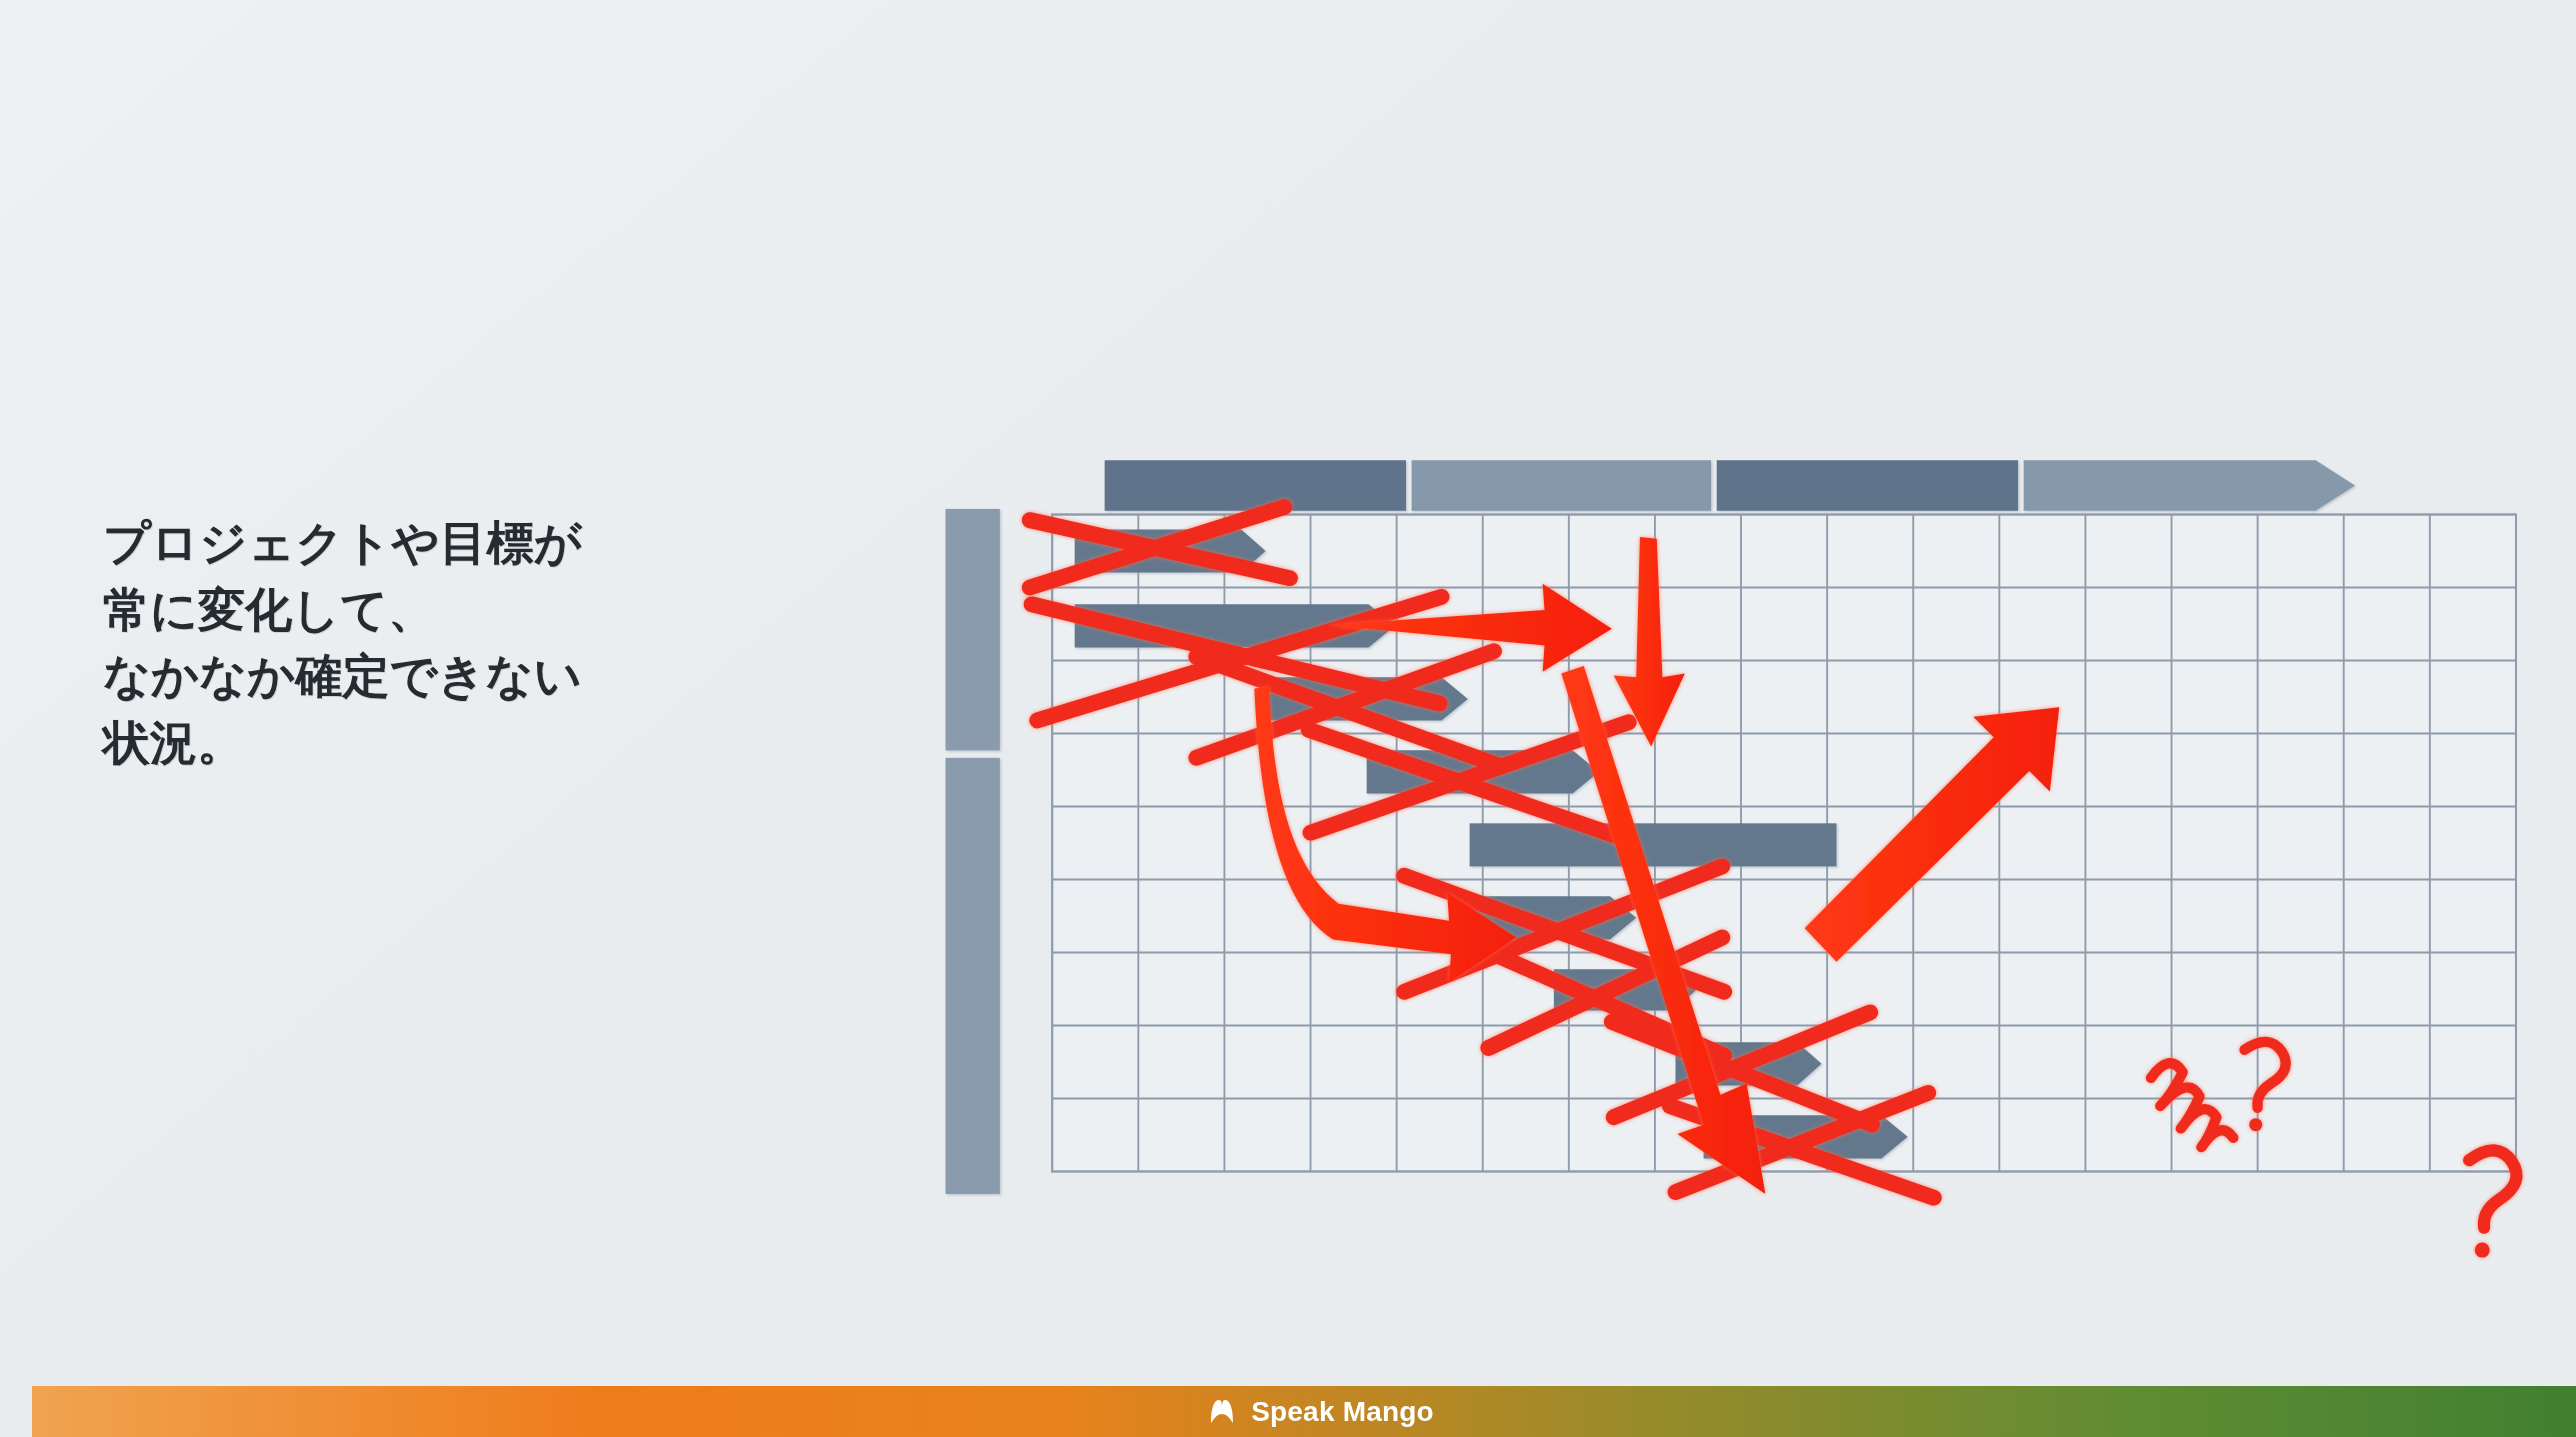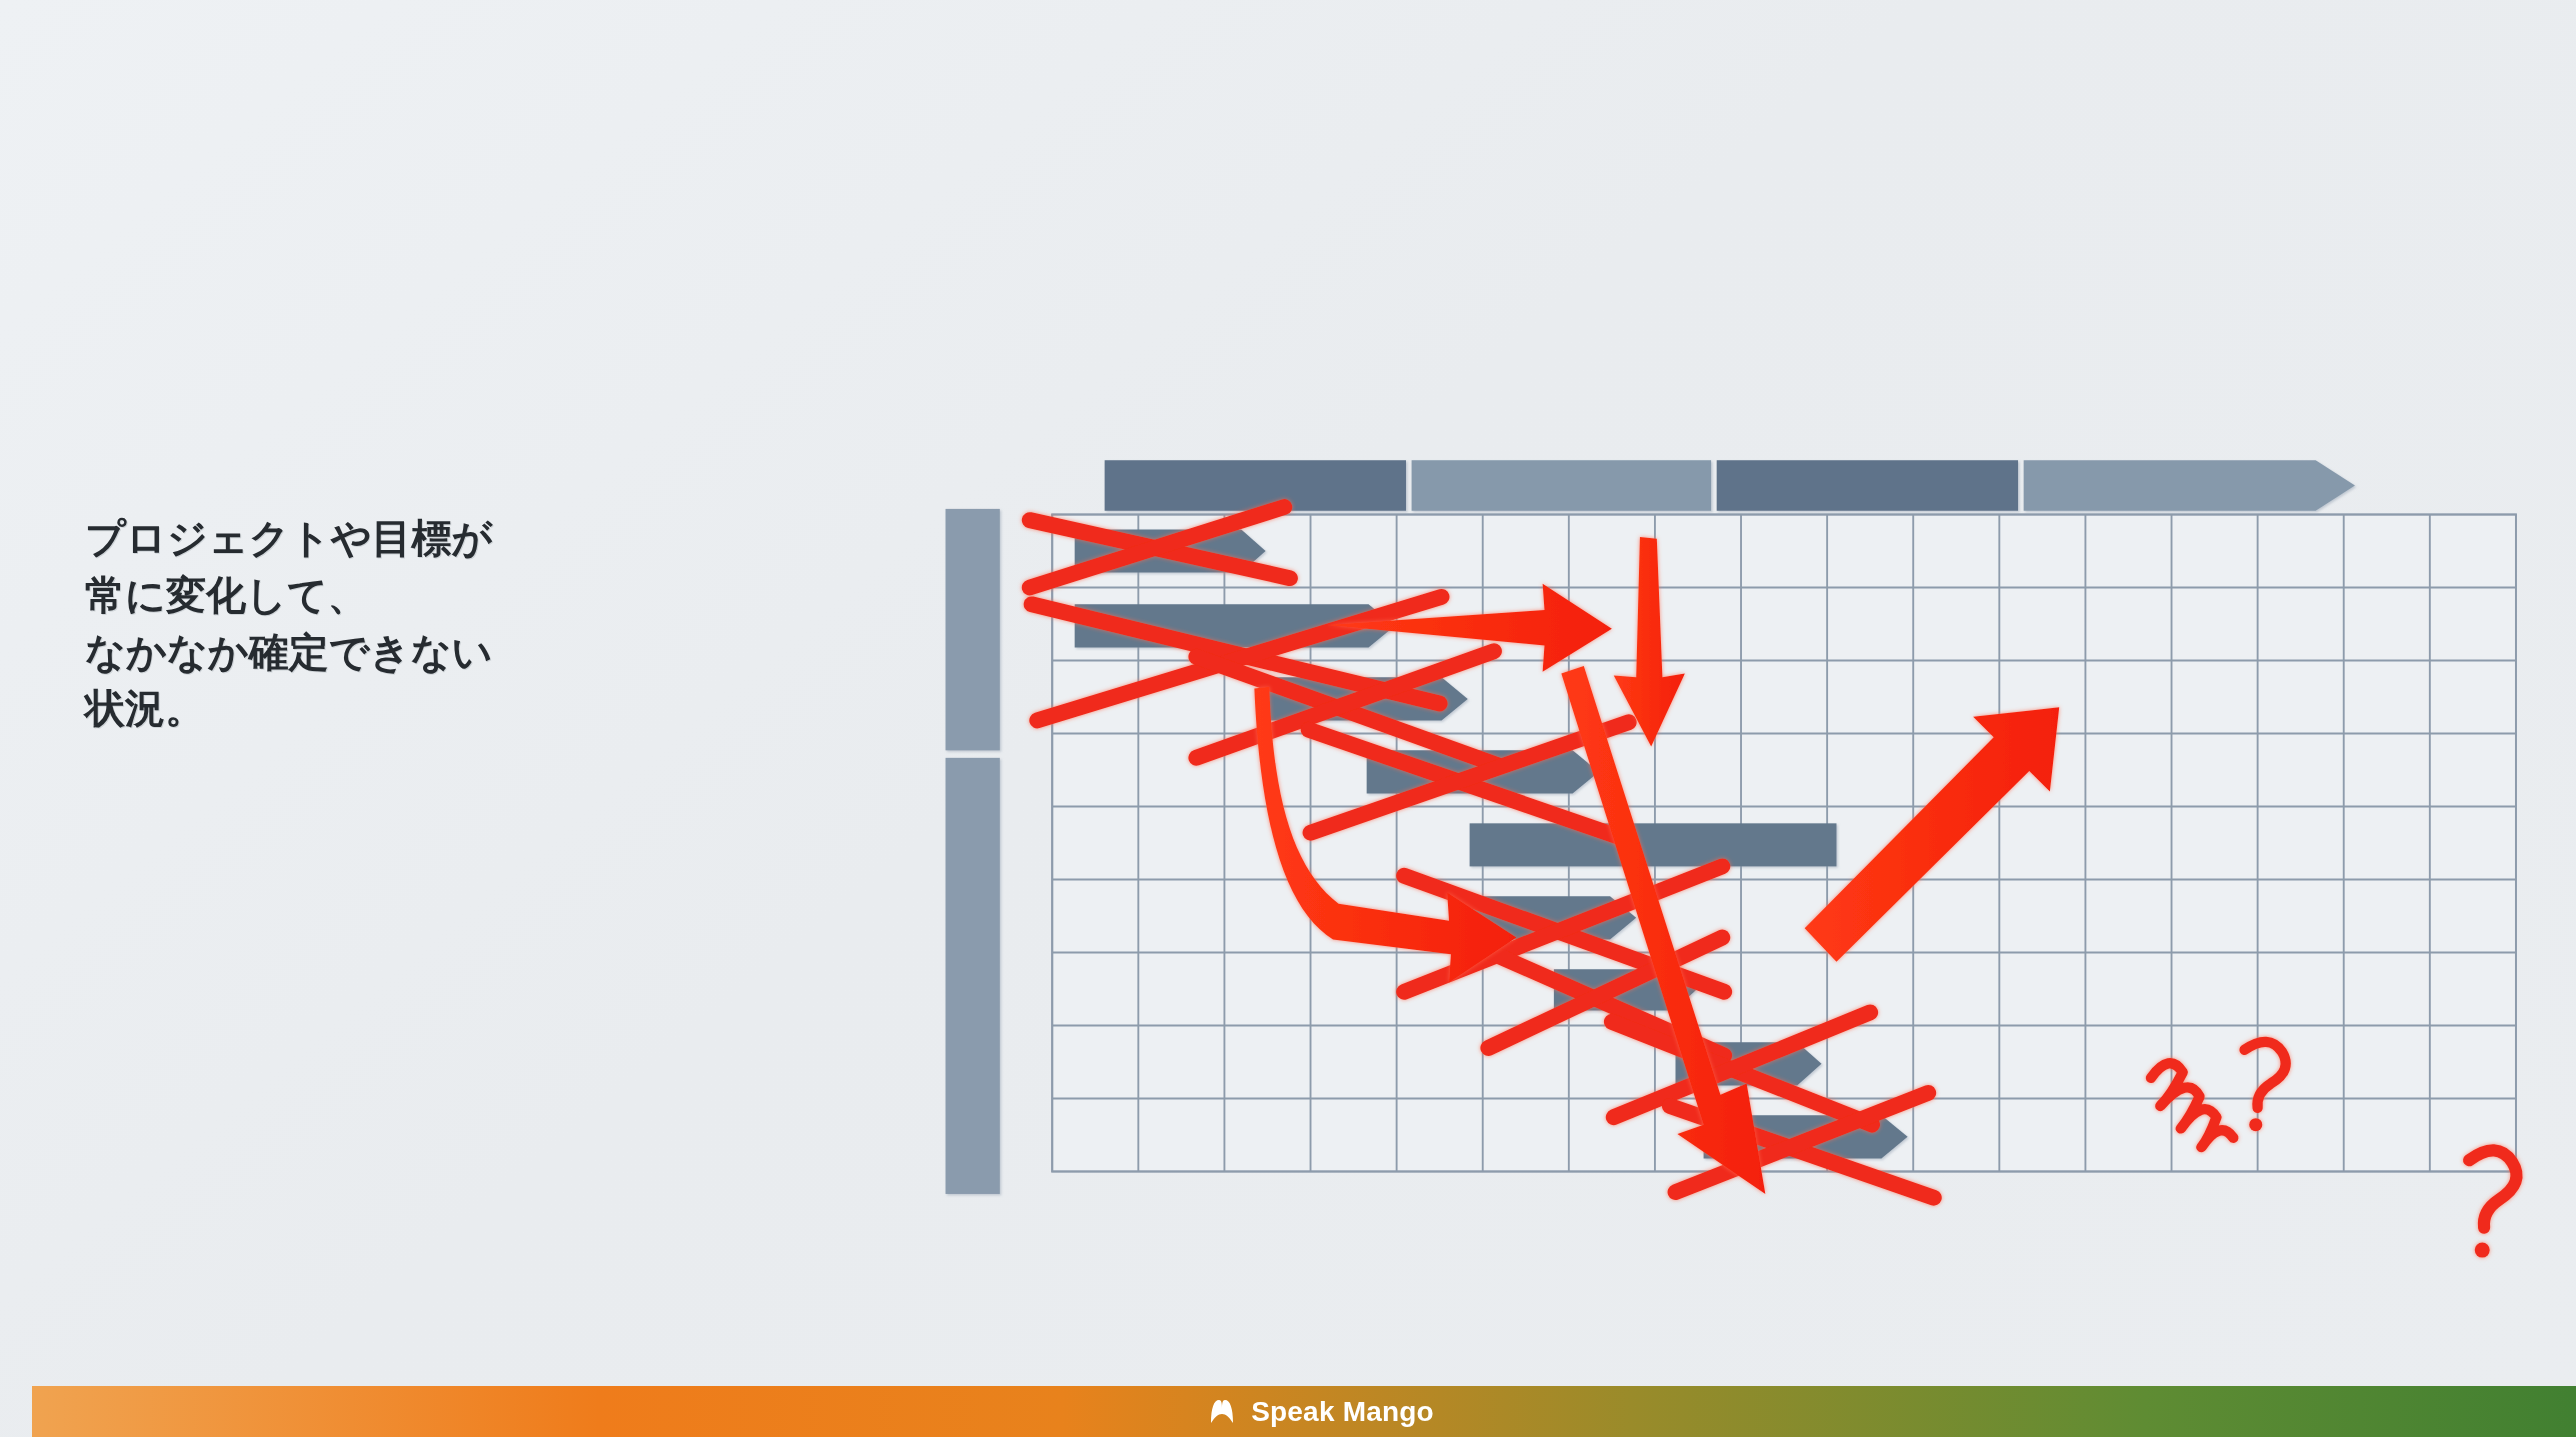--- a/index.html
+++ b/index.html
@@ -20,24 +20,24 @@
     position:absolute;left:103px;top:58px;
     color:#262b30;
     font-weight:700;
     font-size:82px;
     line-height:1.22;
     letter-spacing:0.5px;
     white-space:pre;
     text-shadow:0.9px 0.9px 0 rgba(120,130,140,.30);
   }
   .body-copy{
-    position:absolute;left:85px;top:510px;
+    position:absolute;left:103px;top:510px;
     color:#262b30;
     font-weight:700;
-    font-size:40px;
+    font-size:47px;
     line-height:1.42;
     white-space:pre;
     text-shadow:0.9px 0.9px 0 rgba(120,130,140,.25);
   }
 
   
   #gantt{position:absolute;left:936px;top:449px;width:1640px;height:861px;}
   svg.g-svg{position:absolute;left:0;top:0;width:1640px;height:861px;overflow:visible;}
 
   

